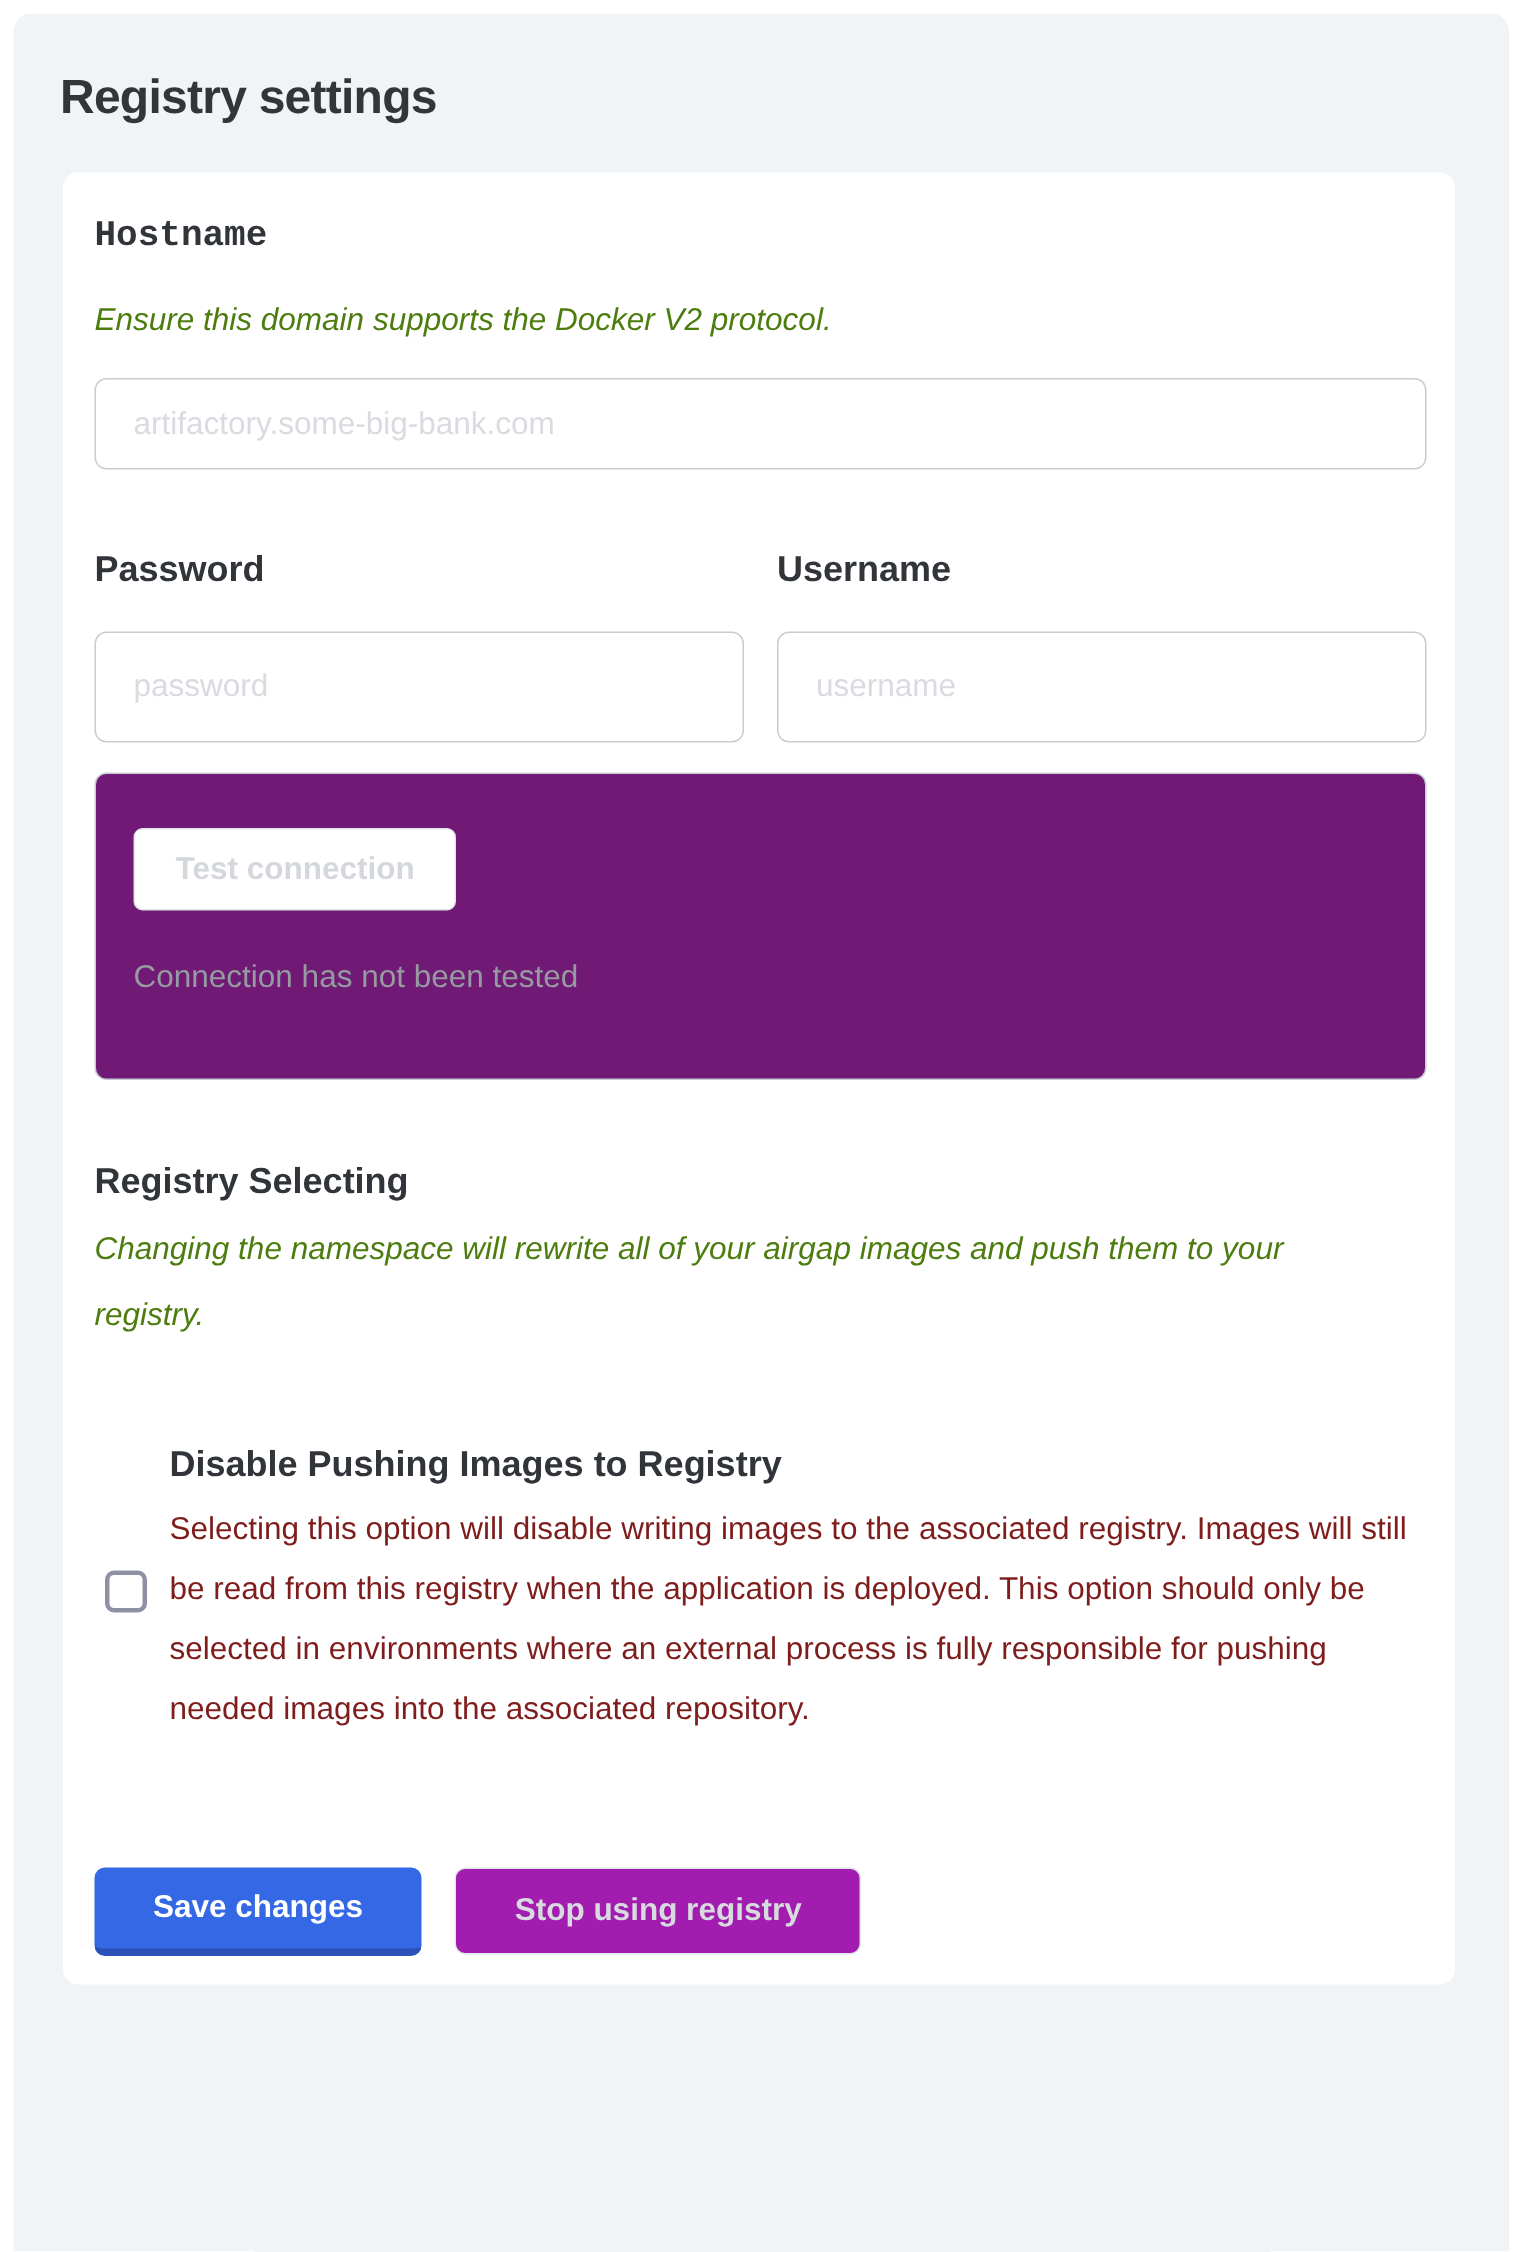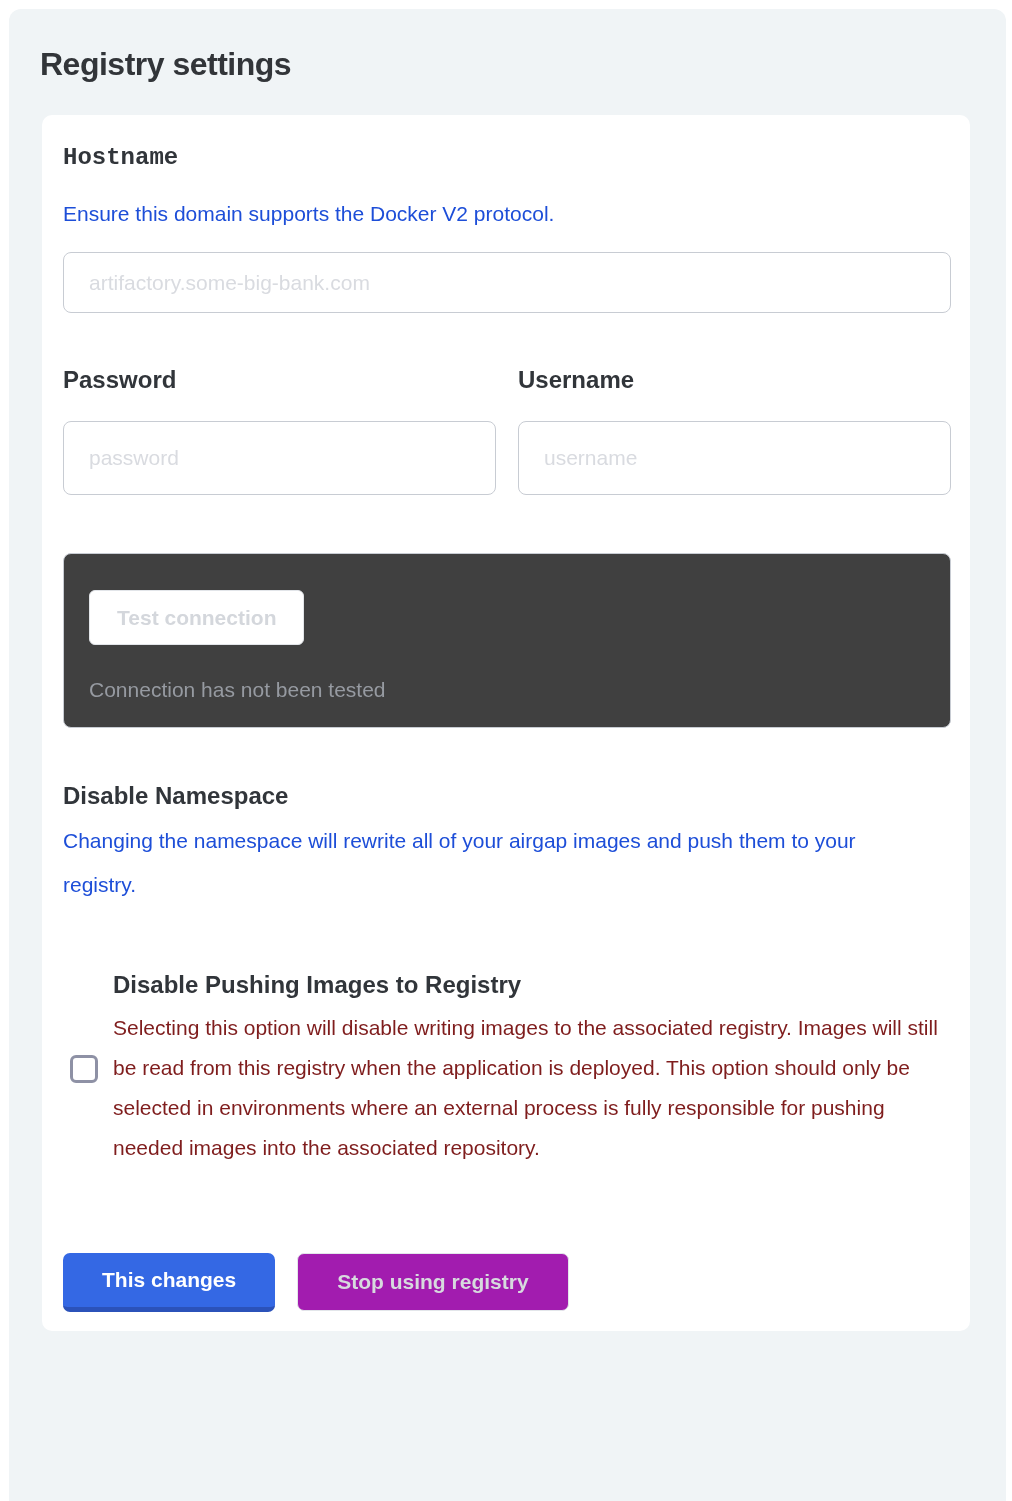--- a/index.html
+++ b/index.html
@@ -24,41 +24,41 @@
   .card {
     background:#ffffff;
     border-radius:10px;
     margin:0 36px 0 33px;
     padding:28px 19px 19px 21px;
   }
   .field-label {
     font-size:24px; font-weight:700; color:#31353a; line-height:29px;
   }
   .help-text {
-    font-size:21px; color:#1d4ed8; line-height:44px; max-width:860px;
+    font-size:21px; color:#4d7c0f; line-height:44px; max-width:860px;font-style:italic;
   }
   .hostname-label { margin-bottom:20px;font-family:Liberation Mono, monospace; }
   .hostname-help  { margin-bottom:16px; }
   .text-input {
     display:block; width:100%; height:61px;
     border:1px solid #c8ccd3; border-radius:8px;
     padding:0 25px; font-size:21px; color:#555a60;
     background:#ffffff; font-family:inherit; outline:none;
   }
   .text-input::placeholder { color:#d9dbe0; }
   .cred-row { display:flex; gap:22px; margin-top:52px; }
   .cred-col { flex:1; }
   .cred-col .field-label { display:block; margin-bottom:27px; }
   .cred-col .text-input { height:74px; }
   .test-box {
-    margin-top:58px;
-    background:#404040;
+    margin-top:20px;
+    background:#701a75;
     border:1px solid #c8ccd3;
     border-radius:8px;
-    padding:36px 25px 24px 25px;
+    padding:36px 25px 54px 25px;
   }
   .test-btn {
     height:55px; padding:0 27px;
     background:#ffffff;
     border:1px solid #e2e5e9; border-radius:6px;
     font-size:21px; font-weight:700; color:#d4d7dc;
     font-family:inherit; cursor:default;
   }
   .test-status {
     margin-top:32px; font-size:21px; color:#969aa1; line-height:26px;
@@ -123,30 +123,30 @@
         <span class="field-label">Username</span>
         <input class="text-input" type="text" placeholder="username" style="">
       </div>
     </div>
 
     <div class="test-box">
       <button class="test-btn" disabled="">Test connection</button>
       <div class="test-status">Connection has not been tested</div>
     </div>
 
-    <div class="field-label ns-label">Disable Namespace</div>
+    <div class="field-label ns-label">Registry Selecting</div>
     <div class="help-text ns-help">Changing the namespace will rewrite all of your airgap images and push them to your registry.</div>
 
     <div class="checkbox-row">
       <input class="checkbox" type="checkbox" style="">
       <div class="checkbox-content">
         <div class="checkbox-title">Disable Pushing Images to Registry</div>
         <div class="checkbox-desc">Selecting this option will disable writing images to the associated registry. Images will still be read from this registry when the application is deployed. This option should only be selected in environments where an external process is fully responsible for pushing needed images into the associated repository.</div>
       </div>
     </div>
 
     <div class="btn-row">
-      <button class="btn-primary">This changes</button>
+      <button class="btn-primary">Save changes</button>
       <button class="btn-ghost" disabled="">Stop using registry</button>
     </div>
 
   </div>
 </div>
 
 </body></html>

